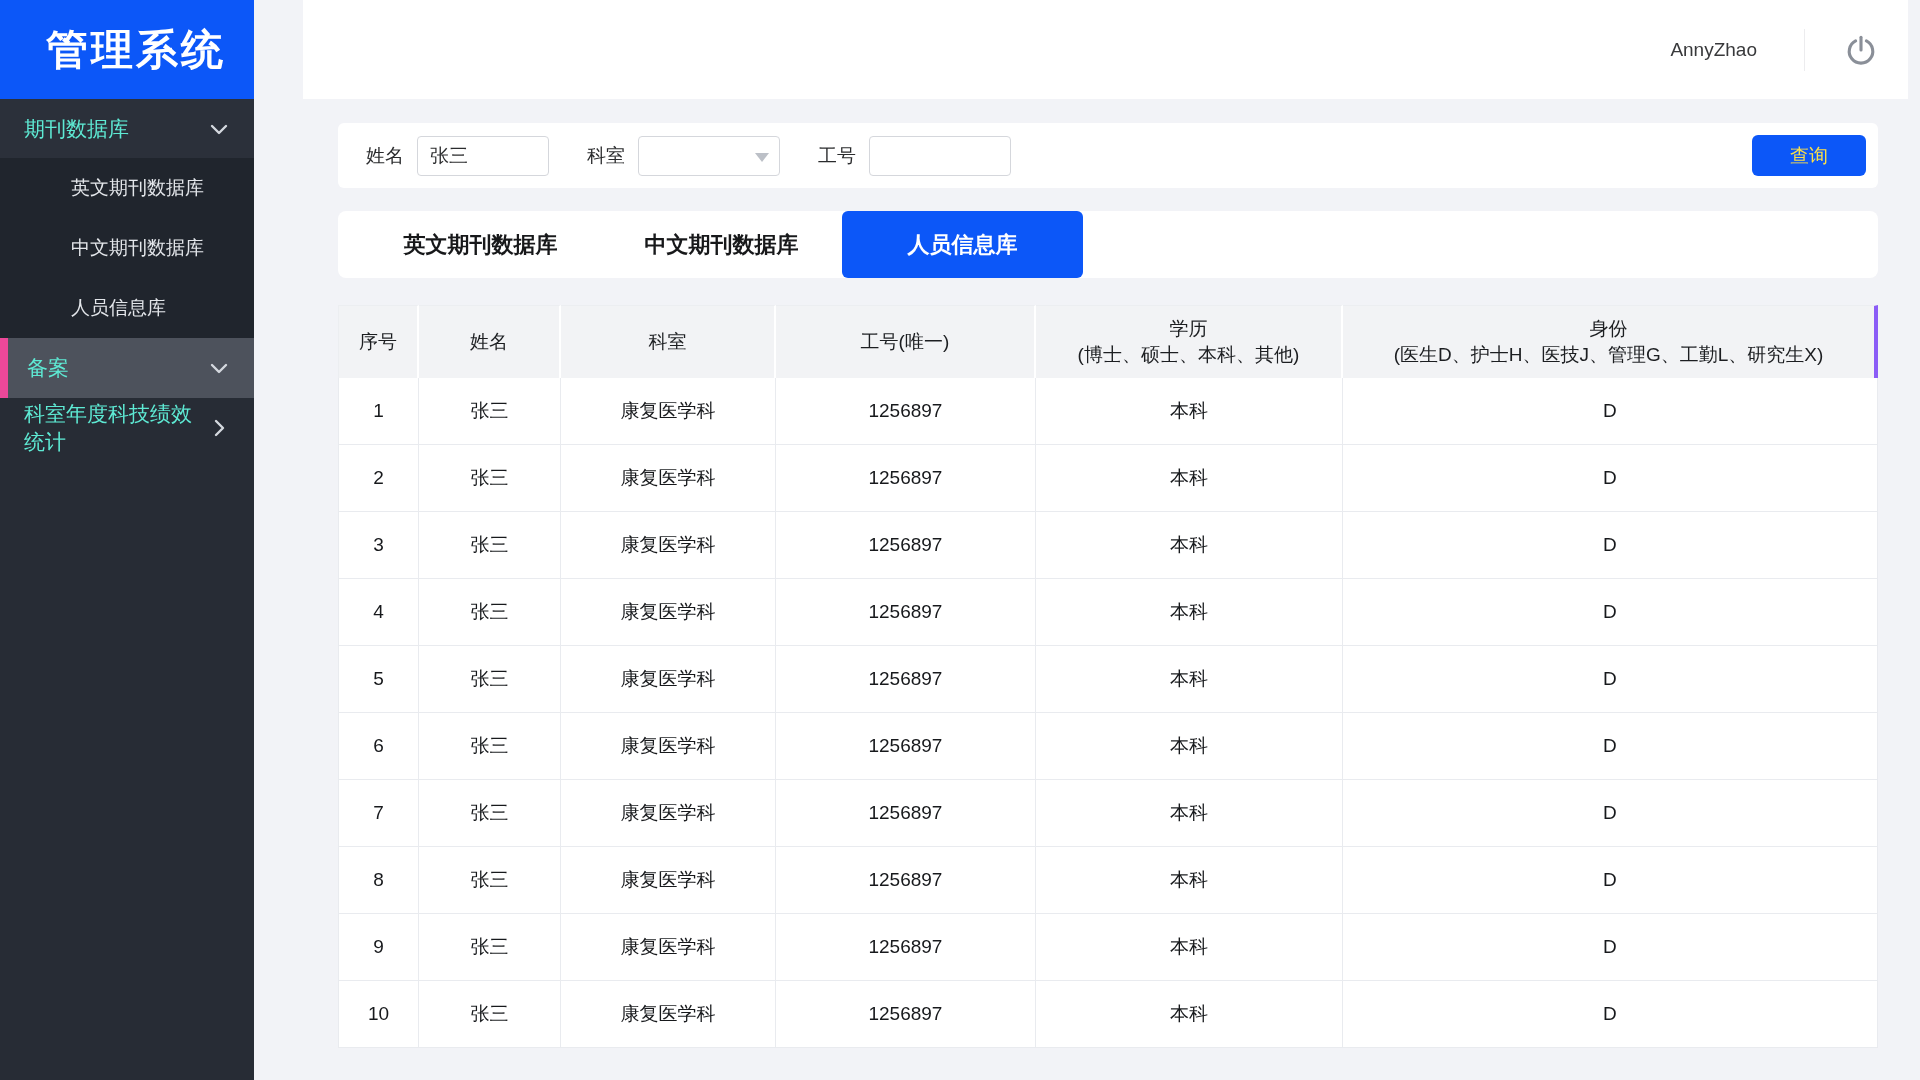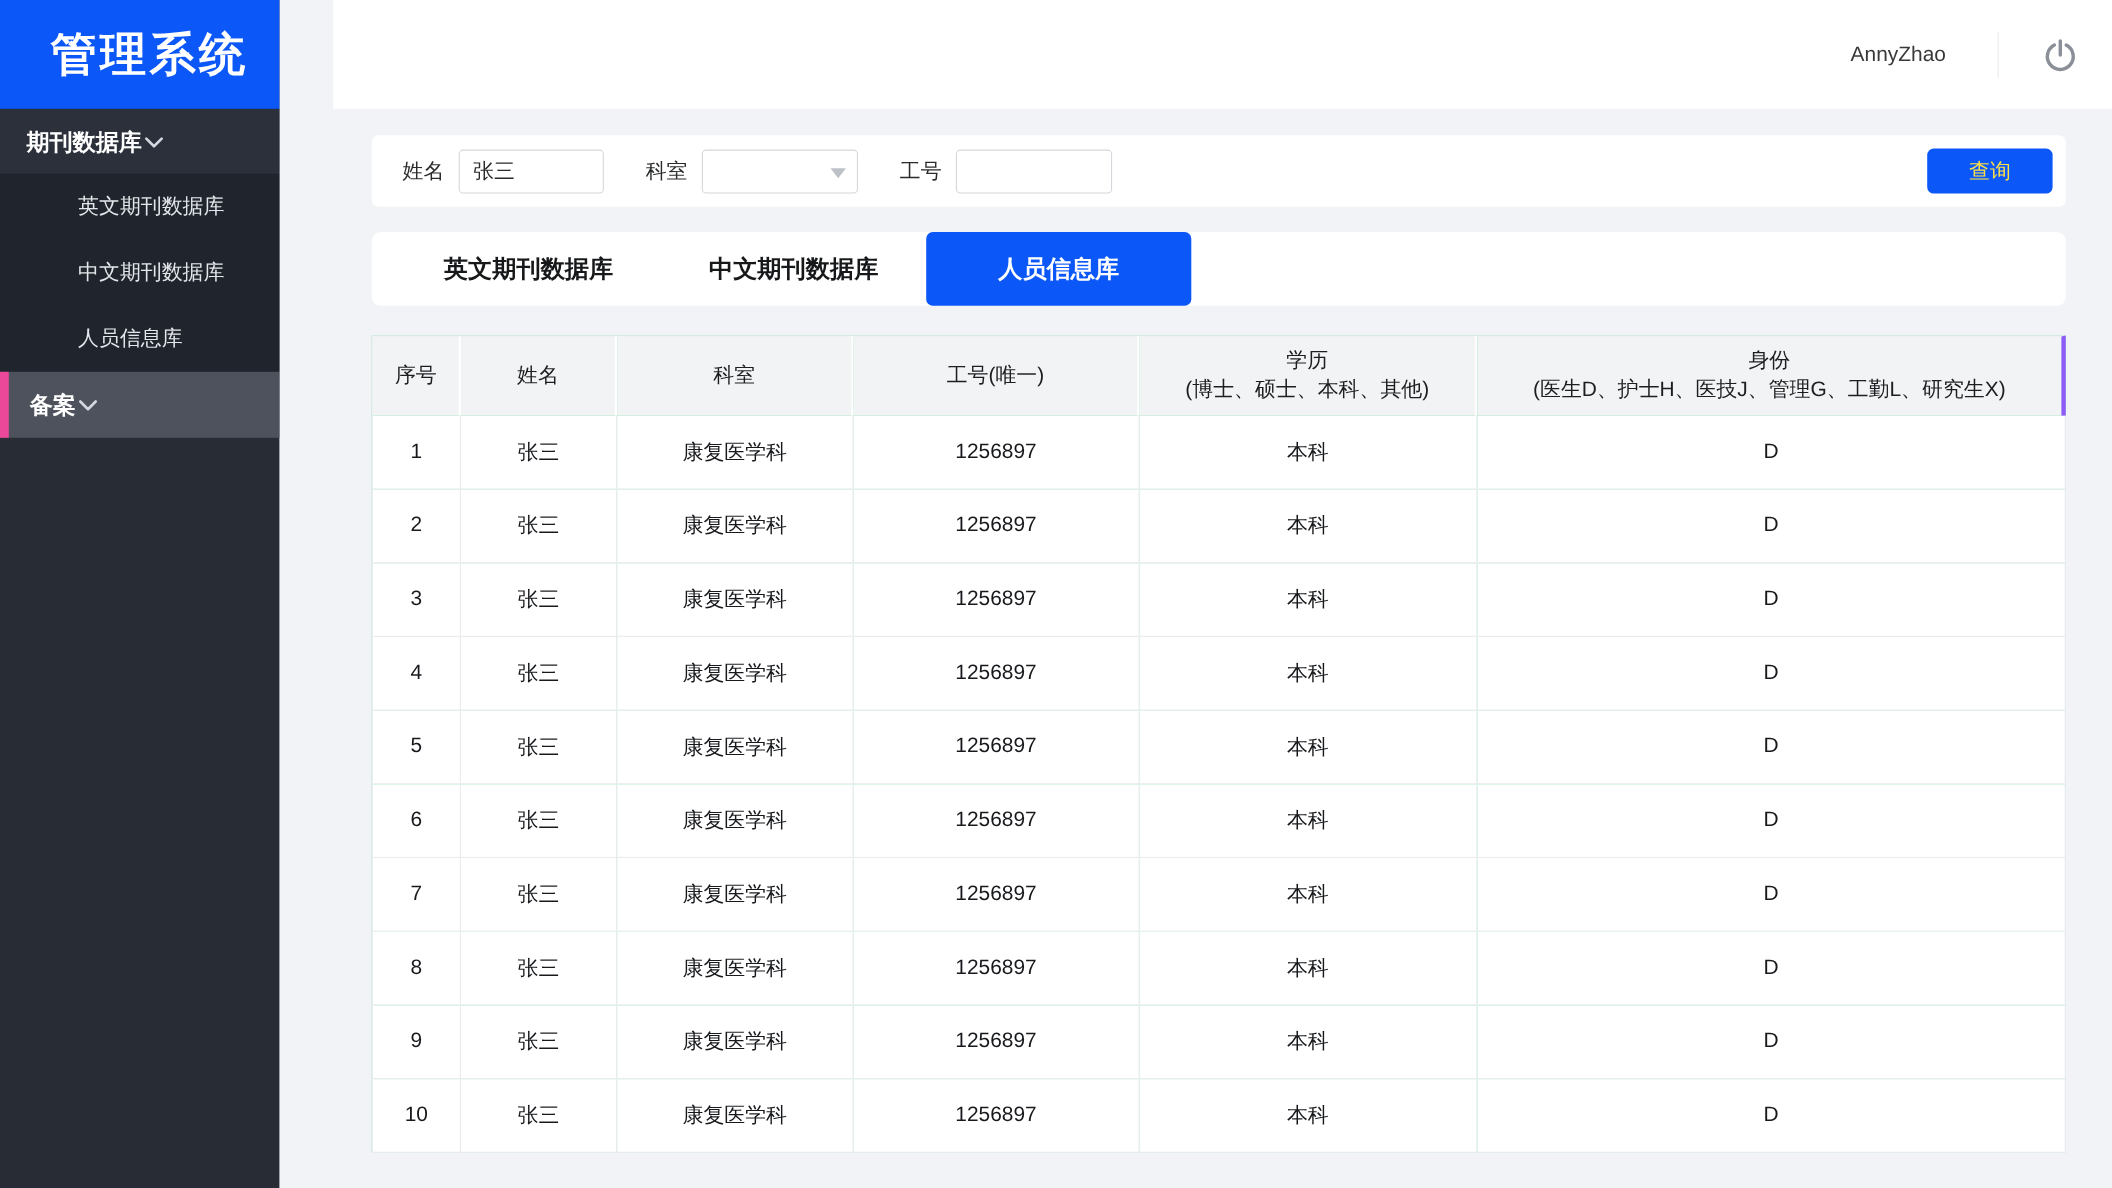--- a/index.html
+++ b/index.html
@@ -16,40 +16,40 @@
   .sidebar {
     position:absolute; left:0; top:0; width:254px; height:1080px;
     background:#272c35; z-index:5;
   }
   .logo {
     height:99px; background:#0c57f8; color:#fff;
     display:flex; align-items:center; padding-left:46px;
     font-size:42px; font-weight:bold; letter-spacing:3px;
   }
   .menu-item {
-    display:flex; align-items:center; justify-content:flex-start;
+    display:flex; align-items:center; justify-content:space-between;
     height:60px; padding:0 24px; cursor:pointer;
-    color:#ffffff; font-size:21px; font-weight:bold;
+    color:#5eead4; font-size:21px; font-weight:normal;
   }
   .menu-item.group1 { background:#2b303a; height:59px; }
   .submenu { background:#20252d; }
   .submenu .menu-item {
     font-weight:normal; font-size:19px; color:#e3e6ea;
     padding-left:71px; justify-content:flex-start; background:transparent;
   }
   .menu-item.active {
     background:#4d525c; border-left:8px solid #ec4899; padding-left:19px;
   }
   .chev { width:22px; height:22px; flex:0 0 auto; }
   .chev svg { width:22px; height:22px; stroke:#d4d8de; stroke-width:2.4; fill:none;
               stroke-linecap:round; stroke-linejoin:round; }
 
   
   .topbar {
-    position:absolute; left:303px; top:0; right:0; height:99px;
+    position:absolute; left:303px; top:0; right:12px; height:99px;
     background:#ffffff; display:flex; align-items:center; justify-content:flex-end;
   }
   .username { font-size:19px; color:#38393b; margin-right:47px; }
   .topbar-divider { width:1px; height:42px; background:#ececee; margin-right:36px; }
   .power-btn {
     width:40px; height:40px; margin-right:27px; cursor:pointer;
     display:flex; align-items:center; justify-content:center;
   }
   .power-btn svg { width:34px; height:34px; stroke:#8a8f98; stroke-width:2.2;
                    fill:none; stroke-linecap:round; }
@@ -147,20 +147,28 @@
 
   <div class="menu-item active">
     <span>备案</span>
     <span class="chev">
       <svg viewBox="0 0 22 22">
           <polyline points="4,8 11,15 18,8"></polyline>
         </svg>
     </span>
   </div>
 
+  <div class="menu-item">
+    <span>科室年度科技绩效统计</span>
+    <span class="chev">
+      <svg viewBox="0 0 22 22">
+          <polyline points="8,4 15,11 8,18"></polyline>
+        </svg>
+    </span>
+  </div>
 
 </div>
 
 <div class="topbar">
   <span class="username">AnnyZhao</span>
   <div class="topbar-divider"></div>
   <div class="power-btn">
     <svg viewBox="0 0 24 24">
       <path d="M8.2 5.6 A 8.3 8.3 0 1 0 15.8 5.6"></path>
       <line x1="12" y1="3" x2="12" y2="12"></line>

